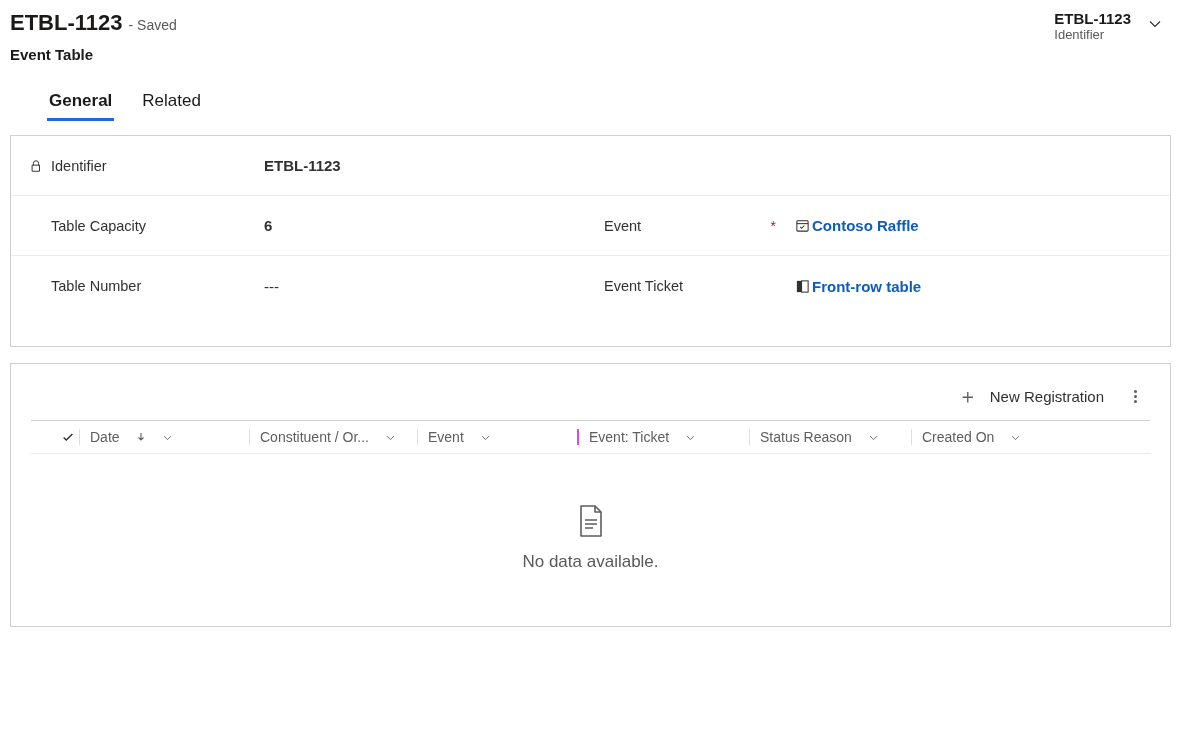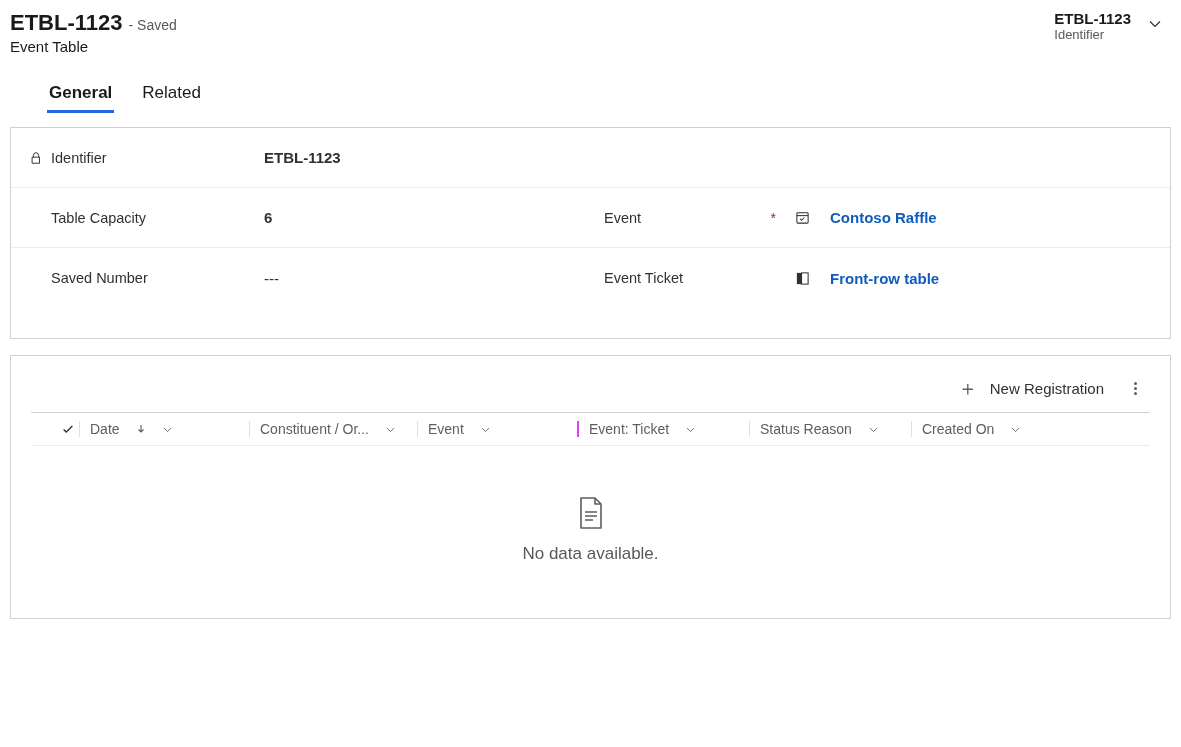--- a/index.html
+++ b/index.html
@@ -3,21 +3,21 @@
 <meta charset="utf-8">
 <style>
 * { box-sizing: border-box; font-family: "Segoe UI", -apple-system, sans-serif; }
 body { margin: 0; padding: 10px 10px 10px 10px; background: #fff; color: #323130; width: 1181px; }
 
 .header-row { display: flex; justify-content: space-between; align-items: flex-start; padding: 0 8px 8px 0; }
 .title-block { }
 .title-line { display: flex; align-items: baseline; gap: 6px; }
 .title { font-size: 22px; font-weight: 600; color: #1b1a19; }
 .state { font-size: 14px; color: #595959; }
-.subtitle { font-size: 15px; font-weight: 400; color: #1b1a19; margin-top: 2px; }
+.subtitle { font-size: 15px; font-weight: 700; color: #1b1a19; margin-top: 10px; }
 .selector { display: flex; align-items: flex-start; gap: 16px; }
 .selector-text { text-align: left; }
 .selector-title { font-size: 15px; font-weight: 700; color: #1b1a19; }
 .selector-sub { font-size: 13px; color: #595959; }
 .chevron { margin-top: 6px; }
 
 .tabs { display: flex; gap: 26px; padding: 14px 0 0 0; border-bottom: 0; margin-left: 37px; }
 .tab { font-size: 17px; color: #1b1a19; padding: 6px 2px 10px 2px; cursor: pointer; position: relative; }
 .tab.active { font-weight: 600; }
 .tab.active::after { content:""; position:absolute; left:0; right:0; bottom:0; height:3px; background:#2266e3; }
@@ -27,21 +27,21 @@
 .form-row { display:flex; align-items:center; min-height: 60px; border-bottom: 1px solid #edebe9; padding: 0 18px; }
 .form-row.first { border-bottom: 1px solid #edebe9; }
 .form-row.last { border-bottom: none; }
 .cell { display:flex; align-items:center; }
 .label-cell { width: 235px; font-size: 14.5px; color: #323130; display:flex; align-items:center; gap:8px; }
 .value-cell { width: 340px; font-size: 15px; color: #323130; font-weight: 600; }
 .value-cell.normal { font-weight: 400; }
 .label2-cell { width: 190px; font-size: 14.5px; color: #323130; display:flex; align-items:center; gap:4px; justify-content: space-between; padding-right: 18px;}
 .label2-text { display:flex; align-items:center; }
 .req { color:#a4262c; font-size: 14px; }
-.link-cell { font-size: 15px; font-weight: 600; color: #0f6cbd; display:flex; align-items:center; gap:20px;justify-content:space-between; }
+.link-cell { font-size: 15px; font-weight: 600; color: #0f6cbd; display:flex; align-items:center; gap:2px;justify-content:space-between; }
 .link-text { color:#0f5cbf; cursor:pointer; }
 .entity-icon { width:16px; height:16px; display:inline-flex; align-items:center; justify-content:center; color:#323130; }
 .placeholder { color:#323130; }
 
 .reg-panel { margin-top: 16px; padding: 16px 20px 24px 20px; }
 .reg-title { font-size: 18px; color: #323130; margin-bottom: 18px; }
 .reg-toolbar { display:flex; justify-content:flex-end; align-items:center; gap: 22px; padding: 6px 6px 14px 0; }
 .toolbar-btn { display:flex; align-items:center; gap: 12px; font-size: 15px; color:#323130; cursor:pointer; }
 .plus { font-size: 20px; color:#605e5c; line-height: 1; }
 .kebab { width: 18px; display:flex; flex-direction:column; align-items:center; gap:2px; cursor:pointer; }
@@ -124,21 +124,21 @@
             <path d="M2 6 h12" stroke="#323130" stroke-width="1.1"></path>
             <path d="M5.5 9.5 l1.5 1.5 l3 -3" stroke="#323130" stroke-width="1.1" fill="none"></path>
           </svg>
       </span>
       <span class="link-text">Contoso Raffle</span>
     </div>
   </div>
 
   <div class="form-row last">
     <div class="cell label-cell" style="padding-left:22px;">
-      <span>Saved Number</span>
+      <span>Table Number</span>
     </div>
     <div class="cell value-cell normal">
       <span class="placeholder">---</span>
     </div>
     <div class="cell label2-cell">
       <span class="label2-text">Event Ticket</span>
     </div>
     <div class="cell link-cell">
       <span class="entity-icon">
         <svg width="15" height="15" viewBox="0 0 16 16">

